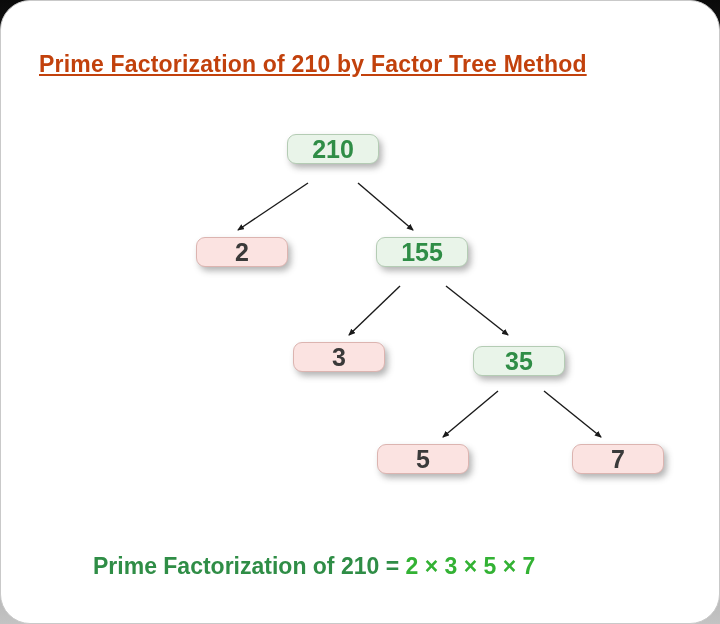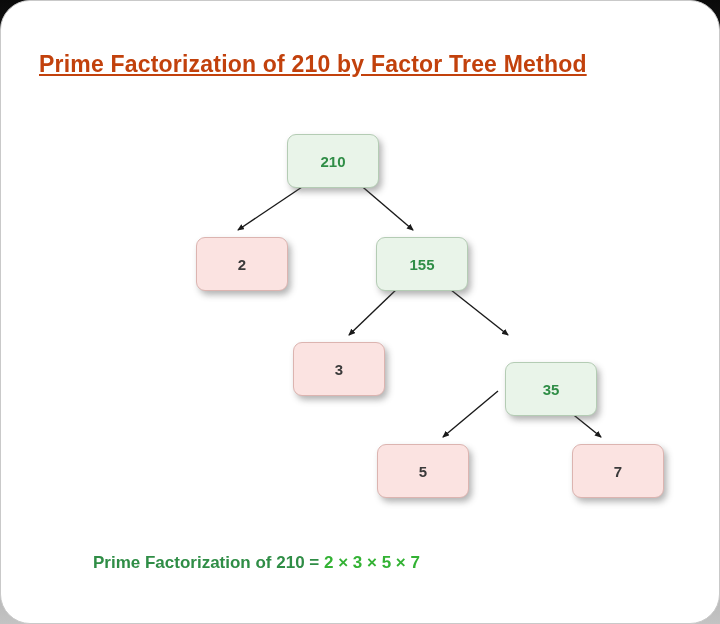--- a/index.html
+++ b/index.html
@@ -26,59 +26,59 @@
     font-size: 23px;
     font-weight: bold;
     color: #c2410c;
     text-decoration: underline;
     letter-spacing: 0.2px;
     white-space: nowrap;
   }
   .node {
     position: absolute;
     width: 92px;
-    height: 54px;
+    height: 30px;
     border-radius: 9px;
     display: flex;
     align-items: center;
     justify-content: center;
-    font-size: 15px;
+    font-size: 25px;
     font-weight: bold;
     box-shadow: 3px 4px 6px rgba(90, 90, 90, 0.45);
     box-sizing: border-box;
   }
   .node.green {
     background: #e9f4e9;
     border: 1px solid #b4ccb4;
     color: #2f8d46;
   }
   .node.pink {
     background: #fbe3e1;
     border: 1px solid #dcb4b0;
     color: #3a3a3a;
   }
   .n210 { left: 286px; top: 133px; }
   .n2   { left: 195px; top: 236px; }
   .n105 { left: 375px; top: 236px; }
   .n3   { left: 292px; top: 341px; }
-  .n35  { left: 472px; top: 361px; margin-left: 32px; }
+  .n35  { left: 472px; top: 345px; }
   .n5   { left: 376px; top: 443px; }
   .n7   { left: 571px; top: 443px; }
   .arrows {
     position: absolute;
     inset: 0;
     width: 720px;
     height: 624px;
     pointer-events: none;
   }
   .result {
     position: absolute;
     left: 92px;
     top: 552px;
-    font-size: 17px;
+    font-size: 23px;
     font-weight: bold;
     white-space: nowrap;
   }
   .result .label { color: #2f8d46; }
   .result .factors { color: #33b234; }
 </style>
 </head>
 <body>
 
 <div class="frame">

